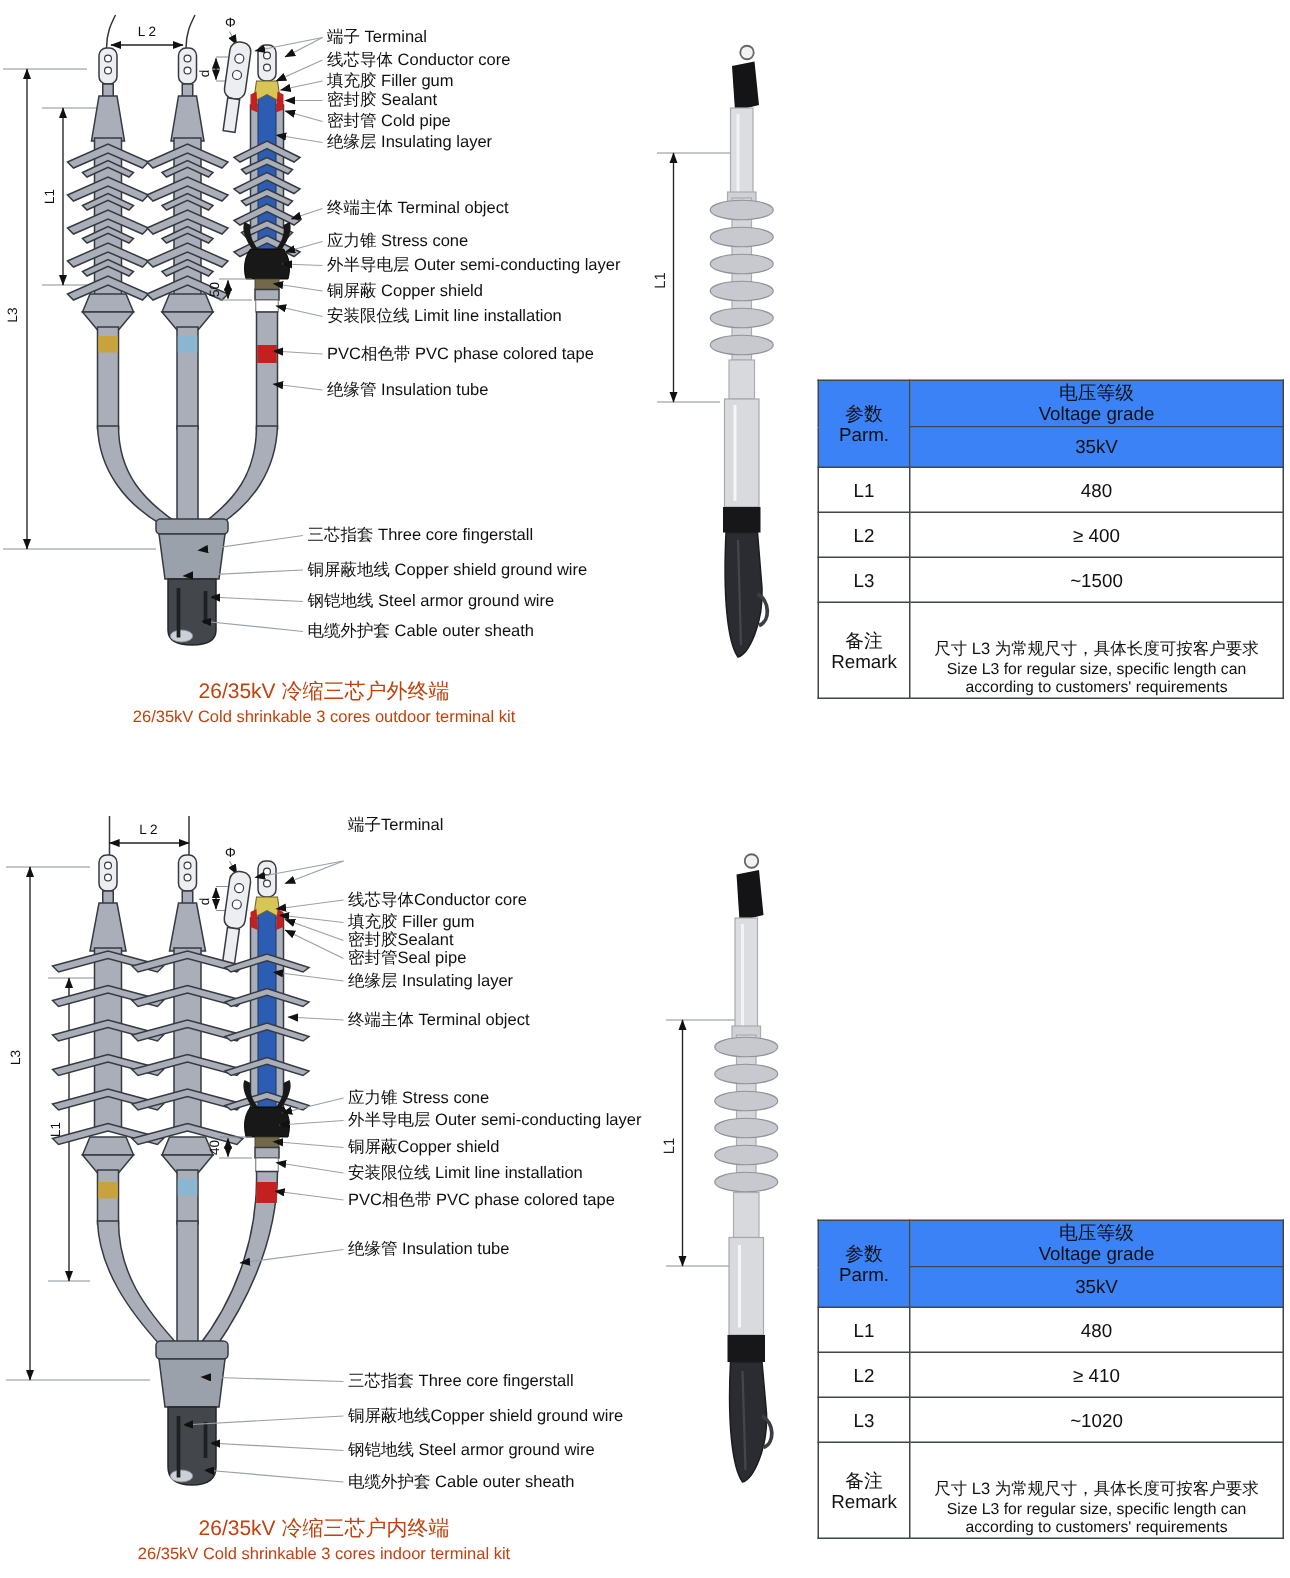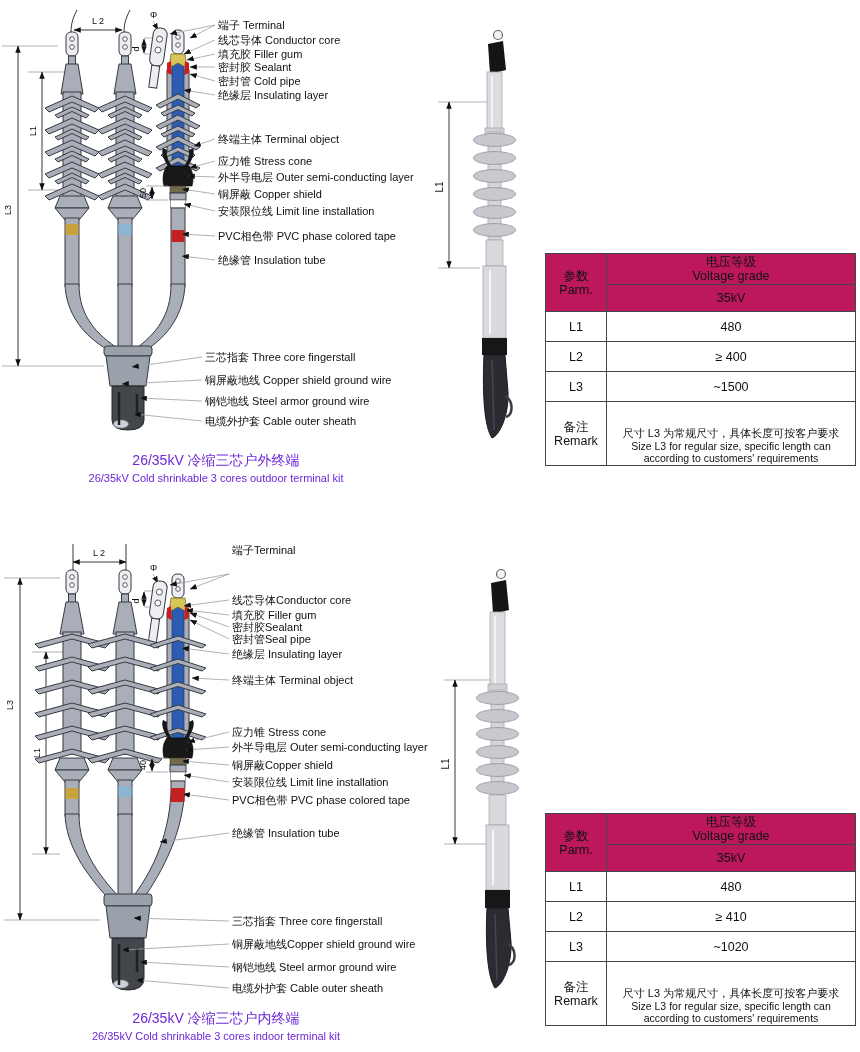--- a/index.html
+++ b/index.html
@@ -13,28 +13,28 @@
   .fst{fill:#9ba1aa;stroke:#363a40;stroke-width:1;}
   .ln{stroke:#33363b;fill:none;stroke-width:1;}
   .lead{stroke:#9aa0a6;stroke-width:.8;fill:none;}
   .dim{stroke:#222;stroke-width:.9;fill:none;}
   .tick{stroke:#8a8f94;stroke-width:.7;fill:none;}
   .dtx{font:9px "Liberation Sans",sans-serif;fill:#111;}
   .ptx{font:10px "Liberation Sans",sans-serif;fill:#222;}
   
   .lbl{position:absolute;font-size:11px;line-height:12px;white-space:nowrap;color:#101010;}
   
-  .caption{position:absolute;left:0;width:432px;text-align:center;color:#6d28d9;}
+  .caption{position:absolute;left:0;width:432px;text-align:center;color:#c2410c;}
   .caption .cn{font-size:14px;line-height:18px;}
   .caption .en{font-size:11px;line-height:18px;}
   
   .ptable{position:absolute;left:545px;width:311px;border-collapse:collapse;table-layout:fixed;}
   .ptable td{border:1.3px solid #41464b;text-align:center;vertical-align:middle;
              padding:1px 2px;background:#fff;font-size:12.5px;line-height:14px;}
-  .ptable td.hd{background:#be185d;}
+  .ptable td.hd{background:#3b82f6;}
   .ptable .c1{width:56px;}
   .ptable .small{font-size:11px;line-height:13px;margin-top:24px;}
   .ptable .ensmall{font-size:10.5px;line-height:12px;}
   .blk{display:block;}
 </style>
 </head>
 <body>
 
 <svg width="860" height="1052" viewBox="0 0 860 1052">
   <defs>

